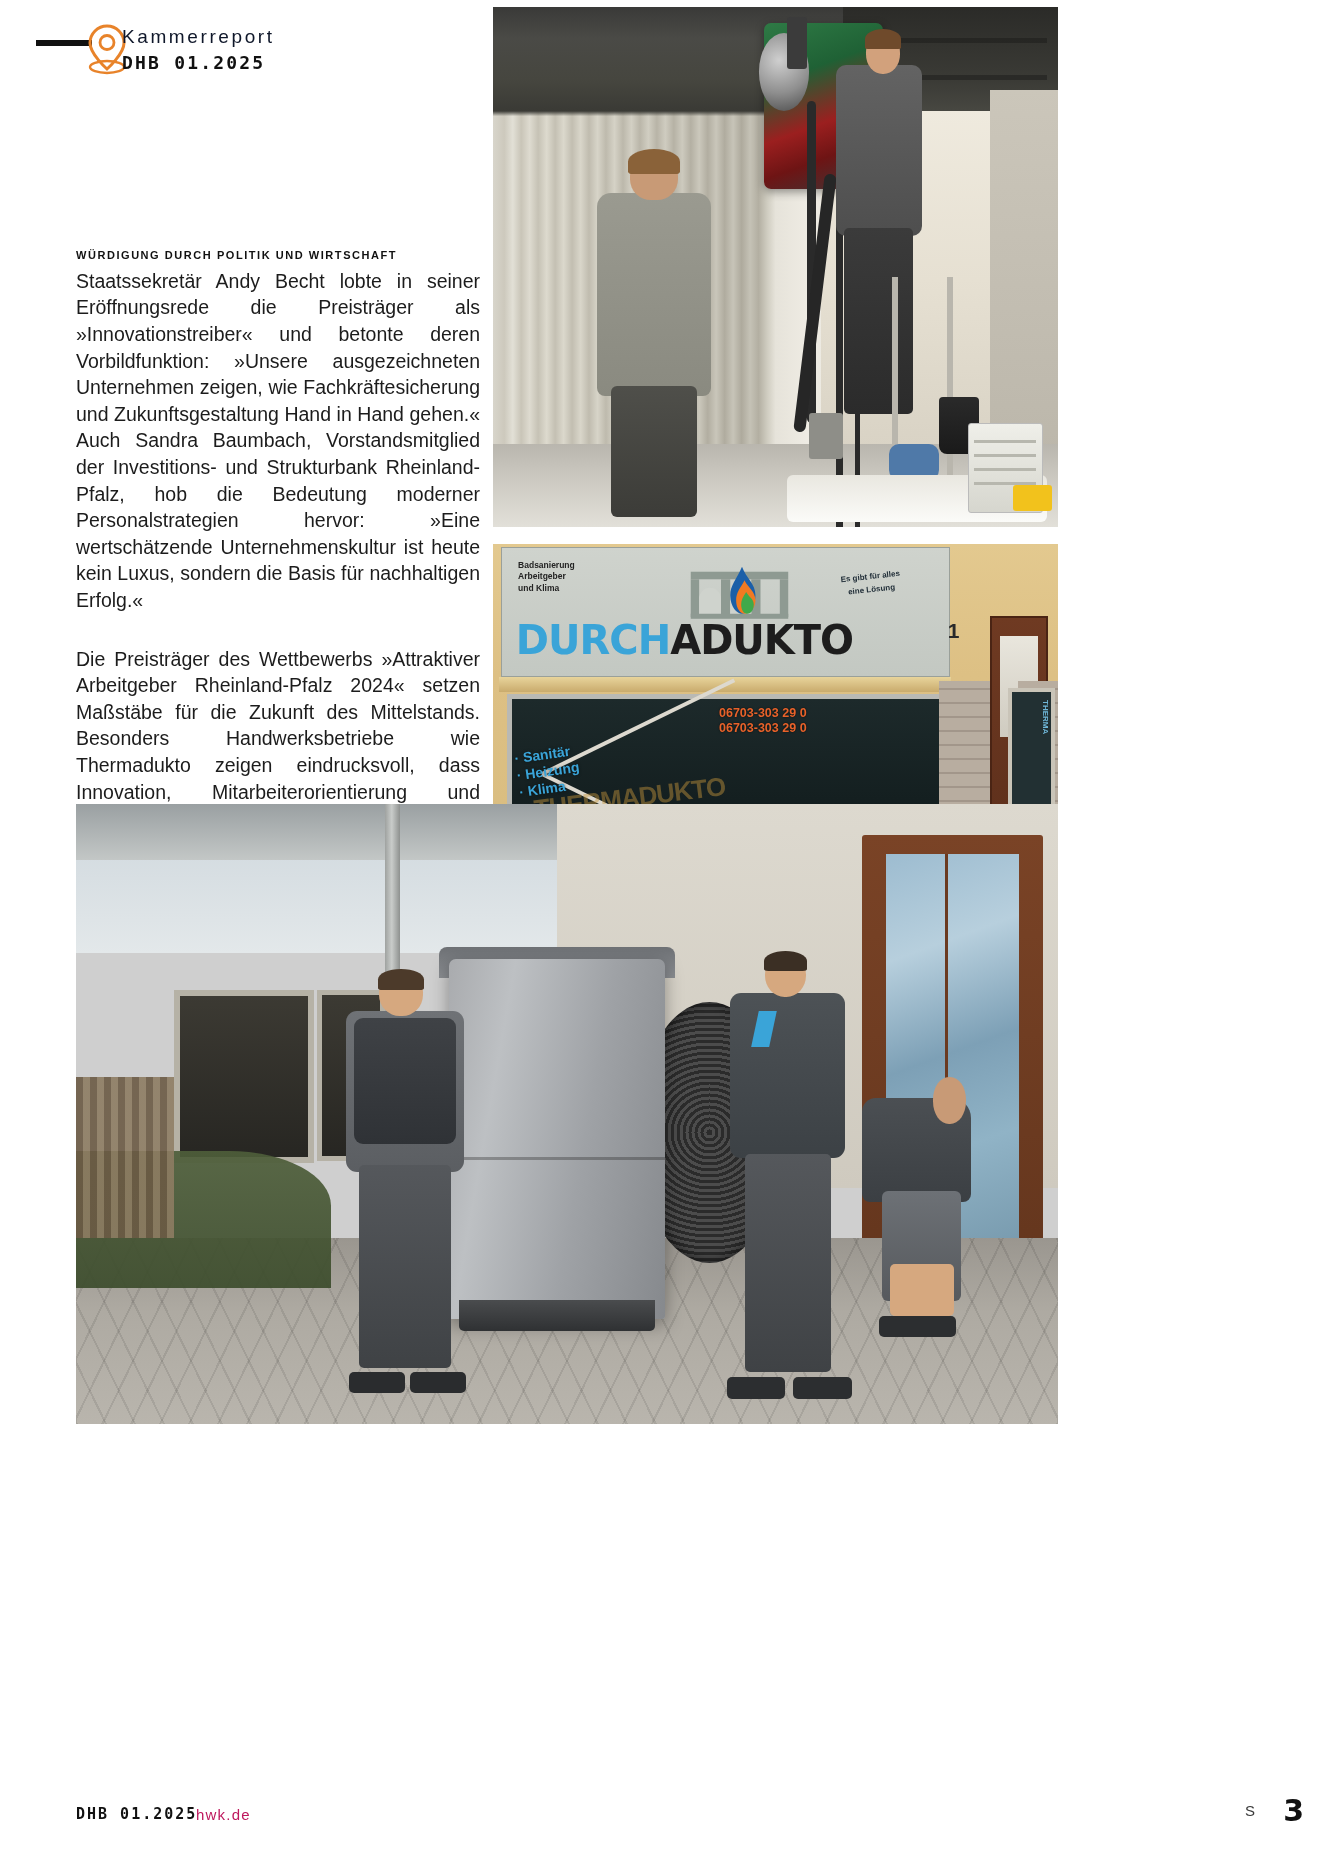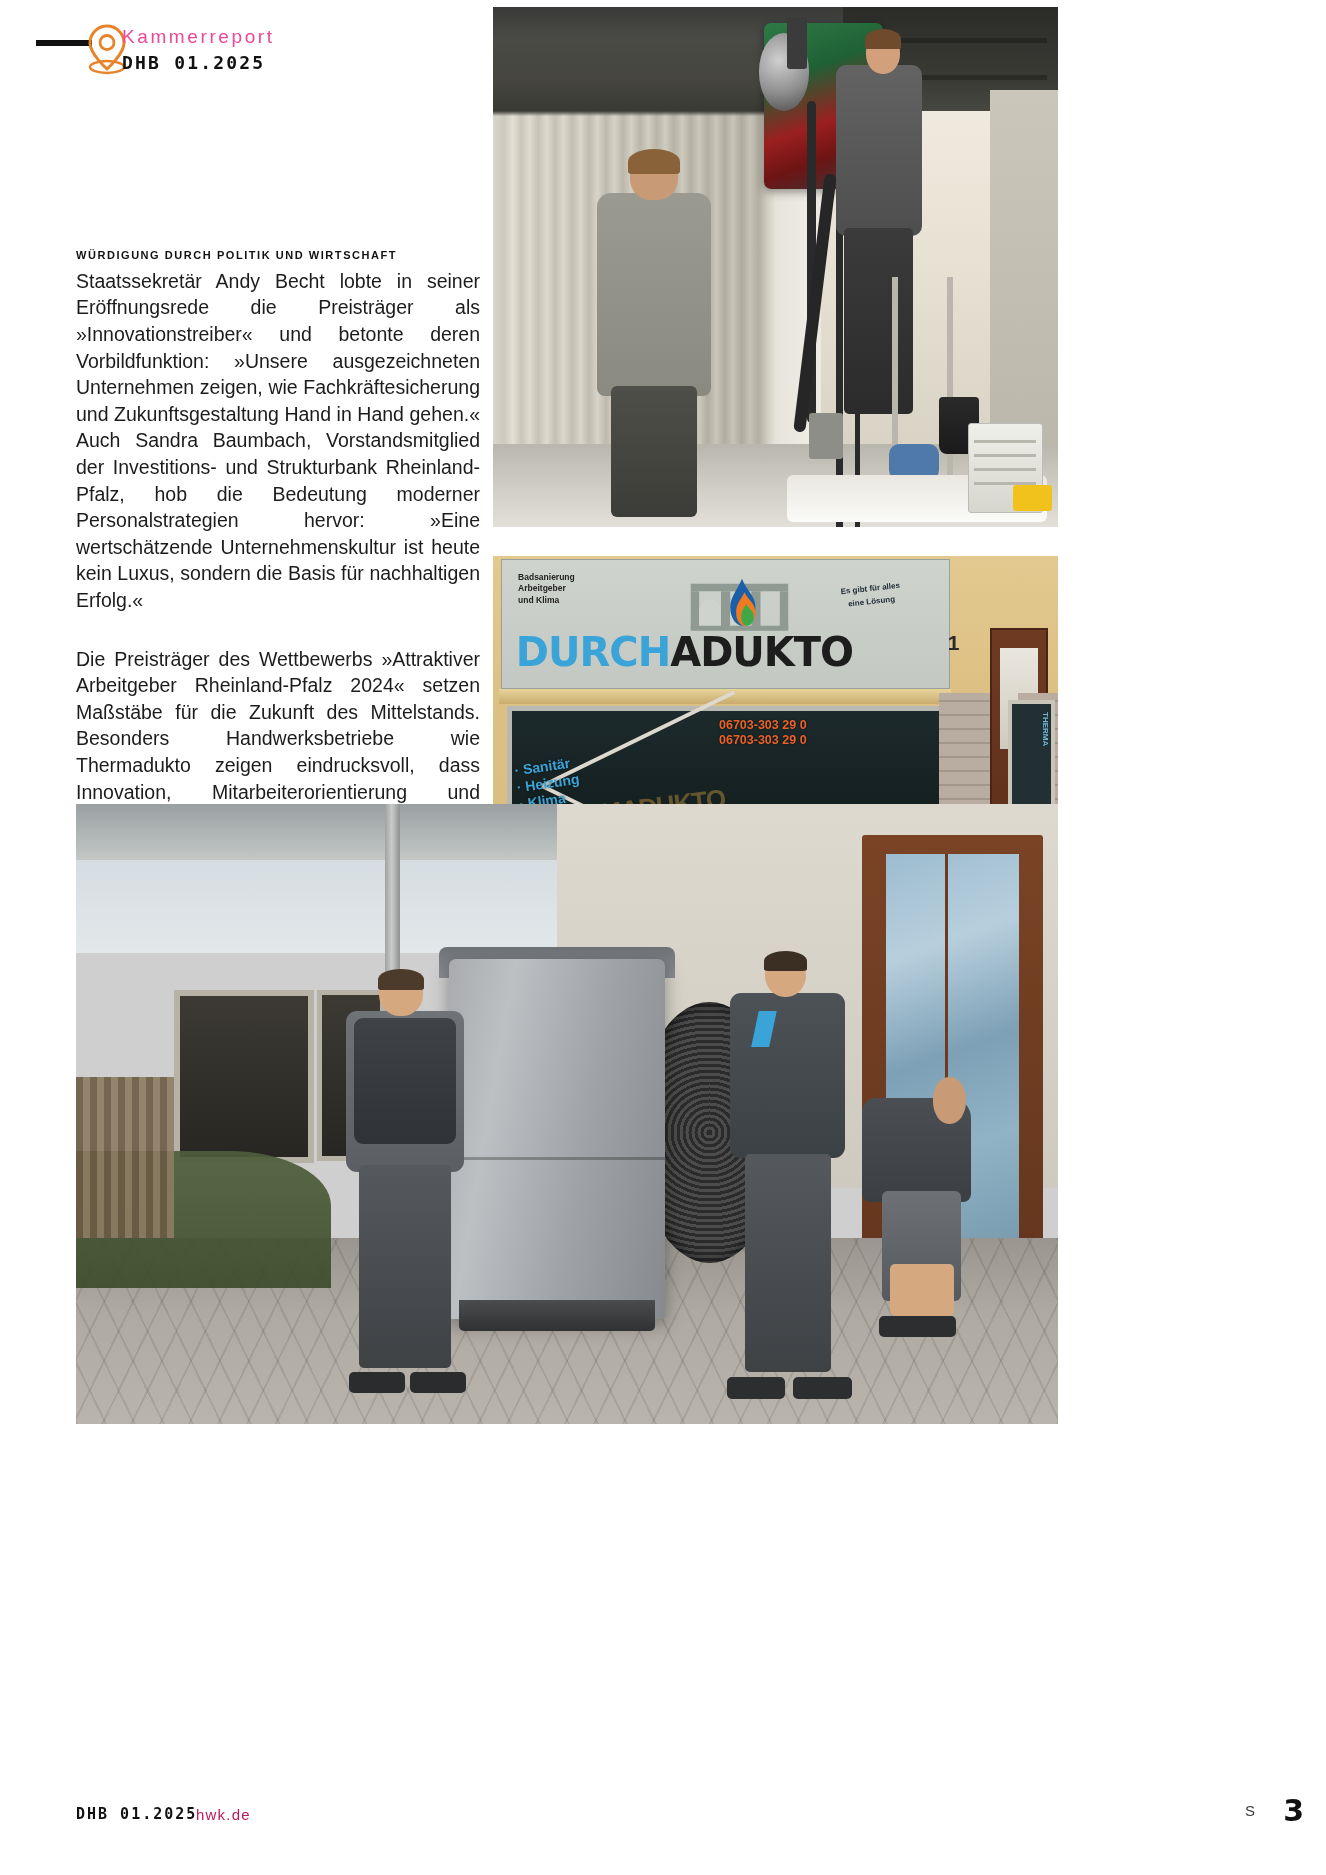--- a/index.html
+++ b/index.html
@@ -14,21 +14,21 @@
 
   
   #header { position:absolute; left:0; top:0; width:100%; height:120px; }
   .rule-left {
     position:absolute; left:36px; top:40px; width:56px; height:6px;
     background:#111;
   }
   .pin-wrap { position:absolute; left:84px; top:22px; width:46px; height:54px; }
   .kr-title {
     position:absolute; left:122px; top:26px;
-    font-size:19px; letter-spacing:2.6px; color:#ec4899;
+    font-size:19px; letter-spacing:2.6px; color:#0f172a;
     font-weight:400; white-space:nowrap;
   }
   .kr-issue {
     position:absolute; left:122px; top:52px;
     font-size:18px; letter-spacing:2.2px; color:#111;
     font-weight:700; white-space:nowrap;
     font-family:"DejaVu Sans Mono", monospace;
   }
 
   
@@ -107,21 +107,21 @@
     background:#8e8e88; border-radius:3px; }
   .p1-bluebag { position:absolute; left:70%; top:84%; width:9%; height:7%;
     background:#4f79a8; border-radius:10px; }
   .p1-vac { position:absolute; left:84%; top:80%; width:13%; height:17%;
     background:linear-gradient(180deg,#efefe9,#d6d6ce); border:1px solid #bbb; border-radius:3px; }
   .p1-vac i { position:absolute; left:8%; right:8%; height:3px; background:#b7b7ae; }
   .p1-tool { position:absolute; left:92%; top:92%; width:7%; height:5%;
     background:#f2c21c; border-radius:3px; }
 
   
-  #photo-facade { left:493px; top:556px; width:565px; height:312px; }
+  #photo-facade { left:493px; top:544px; width:565px; height:312px; }
   .p2-bg { position:absolute; inset:0; background:linear-gradient(180deg,#e3c98f 0%,#ddc084 42%,#d9bd80 100%); }
   .p2-sign { position:absolute; left:1.5%; top:1%; width:79%; height:41%;
     background:linear-gradient(180deg,#cfd3cd,#c3c8c2); border:1px solid #9aa09a; }
   .p2-sign-sub { position:absolute; left:3.5%; top:9%; font-size:8.5px;
     line-height:11.5px; color:#232323; font-weight:700; }
   .p2-arch { position:absolute; left:39%; top:13%; width:28%; height:46%; }
   .p2-arch svg { width:100%; height:100%; display:block; }
   .p2-slogan { position:absolute; right:2.5%; top:17%; width:30%;
     font-size:8px; line-height:13px; color:#23303a; font-weight:700;
     transform:rotate(-6deg); text-align:center; }

